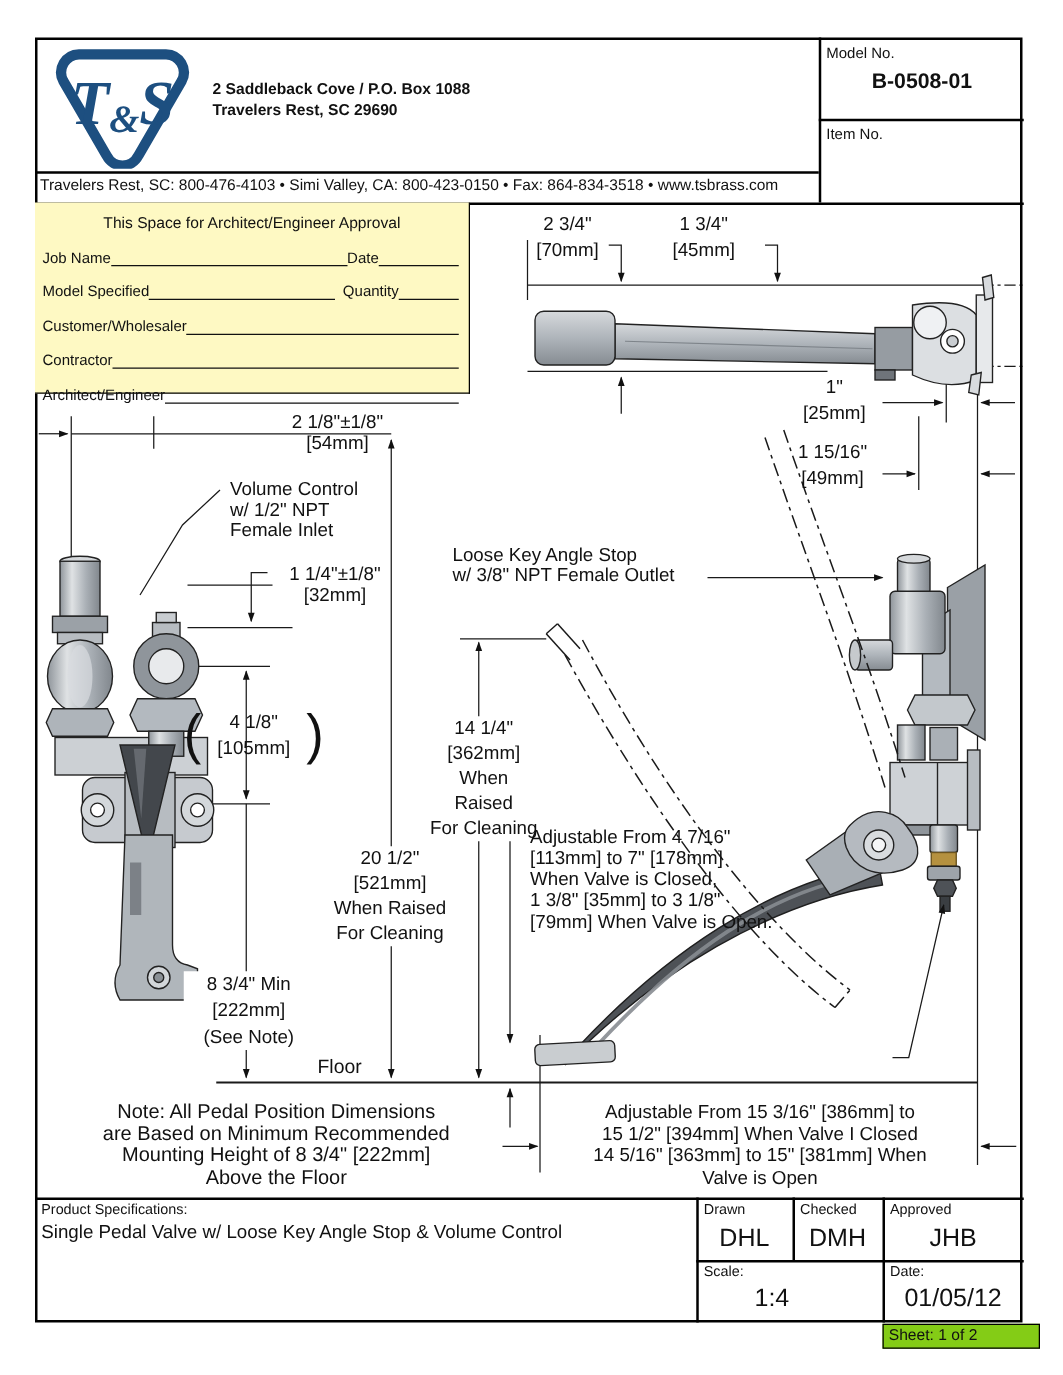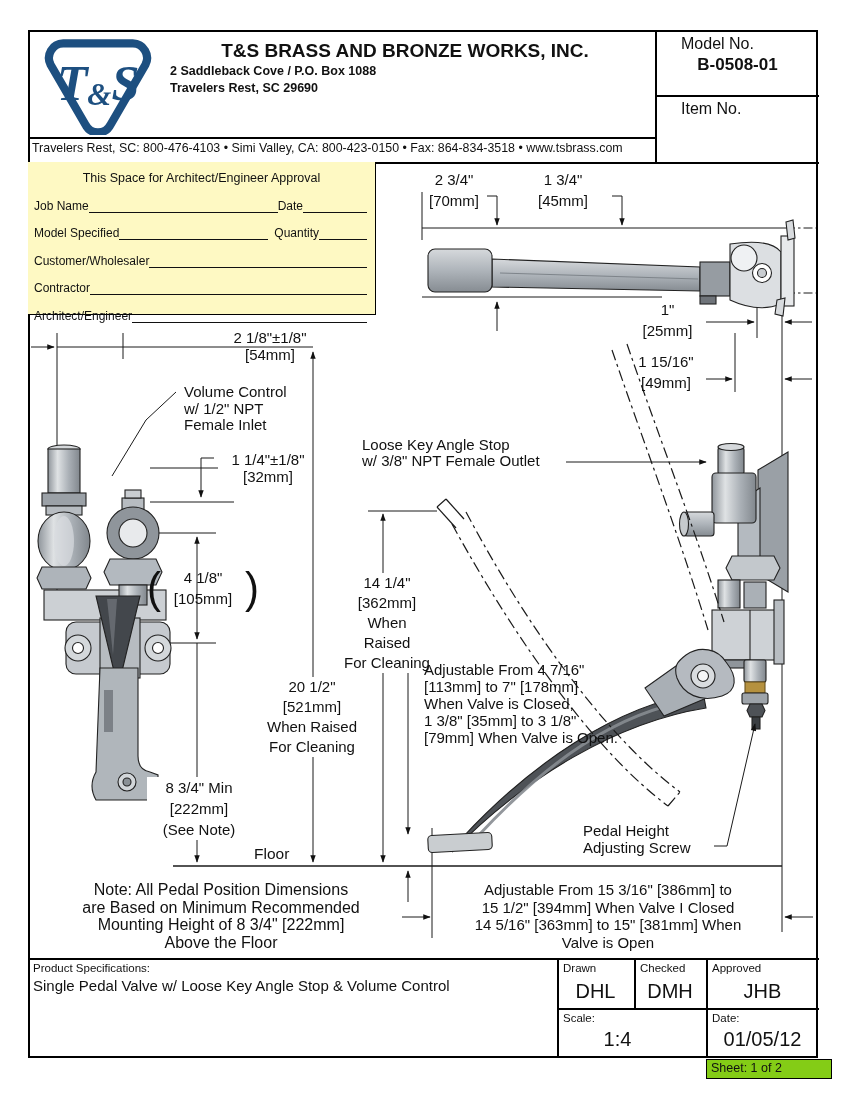--- a/index.html
+++ b/index.html
@@ -11,21 +11,21 @@
   .hline,.vline{background:#000;z-index:3;}
   .art{position:absolute;left:0;top:0;z-index:1;pointer-events:none;}
   .lbl{position:absolute;z-index:2;font-size:15px;line-height:1.14;white-space:pre-line;}
   .ctr{text-align:center;}
   .bgw{background:#fff;padding:0 2px;}
   .lh14{line-height:1.38;}
   
   .company{left:170px;top:40px;width:470px;text-align:center;font-weight:bold;font-size:19px;z-index:4;}
   .addr{left:170px;top:64px;width:470px;font-weight:bold;font-size:12.5px;z-index:4;}
   .addr2{top:81px;}
-  .modelbox-label{font-size:16px;z-index:4;margin-left:20px;}
+  .modelbox-label{font-size:12px;z-index:4;}
   .modelval{left:660px;top:55px;width:155px;text-align:center;font-weight:bold;font-size:17px;z-index:4;}
   .contact{left:32px;top:141px;width:620px;font-size:12.4px;z-index:4;}
   
   .apbox{left:28px;top:162px;width:348px;height:153px;border-right:1.5px solid #000;border-bottom:1.5px solid #000;box-sizing:border-box;z-index:4;background:#fef9c3;}
   .ap-title{text-align:center;font-size:12.5px;margin-top:9px;}
   .ap-row{display:flex;align-items:flex-end;margin:13.5px 8px 0 6px;font-size:12px;}
   .ul{border-bottom:1.1px solid #111;height:12px;}
   .grow{flex:1;}
   .w64{width:64px;} .w48{width:48px;}
   
@@ -207,21 +207,20 @@
   <div class="abs vline" style="left:634px;top:958px;width:1.5px;height:51px;"></div>
   <div class="abs vline" style="left:706px;top:958px;width:1.5px;height:100px;"></div>
   <div class="abs hline" style="left:557px;top:1008px;width:262px;height:1.5px;"></div>
 
   <div class="abs" style="left:40px;top:37px;width:116px;height:98px;z-index:4;">
     <svg width="116" height="98" viewBox="0 0 120 100">
       <path d="M24 6 H96 A15 15 0 0 1 109 28 L73 90 A14.5 14.5 0 0 1 47 90 L11 28 A15 15 0 0 1 24 6 Z" fill="#ffffff" stroke="#1d4f80" stroke-width="8.5"></path>
       <text x="60" y="64" text-anchor="middle" fill="#1d4f80" font-family="Liberation Serif, serif" font-weight="bold" font-style="italic"><tspan font-size="52">T</tspan><tspan font-size="32" dy="6">&amp;</tspan><tspan font-size="52" dy="-6">S</tspan></text>
     </svg>
   </div>
-  <div class="abs company">T&amp;S BRASS AND BRONZE WORKS, INC.</div>
   <div class="abs addr">2 Saddleback Cove / P.O. Box 1088</div>
   <div class="abs addr addr2">Travelers Rest, SC  29690</div>
   <div class="abs modelbox-label" style="left:661px;top:35px;">Model No.</div>
   <div class="abs modelval">B-0508-01</div>
   <div class="abs modelbox-label" style="left:661px;top:100px;">Item No.</div>
   <div class="abs contact">Travelers Rest, SC: 800-476-4103 • Simi Valley, CA: 800-423-0150 • Fax: 864-834-3518 • www.tsbrass.com</div>
 
   <div class="abs apbox">
     <div class="ap-title">This Space for Architect/Engineer Approval</div>
     <div class="ap-row">
@@ -287,22 +286,20 @@
 1 3/8" [35mm] to 3 1/8"
 [79mm] When Valve is Open.</div>
   <div class="lbl ctr bgw" style="left:147px;top:777px;width:100px;line-height:21px;">8 3/4" Min
 [222mm]
 (See Note)</div>
   <div class="lbl" style="left:254px;top:845px;width:60px;font-size:15.5px;">Floor</div>
   <div class="lbl" style="left:56px;top:881px;width:330px;font-size:16px;line-height:17.5px;text-align:center;">Note: All Pedal Position Dimensions
 are Based on Minimum Recommended
 Mounting Height of 8 3/4" [222mm]
 Above the Floor</div>
-  <div class="lbl" style="left:583px;top:822px;width:150px;line-height:17px;">Pedal Height
-Adjusting Screw</div>
   <div class="lbl ctr" style="left:440px;top:881px;width:336px;line-height:17.5px;">Adjustable From 15 3/16" [386mm] to
 15 1/2" [394mm] When Valve I Closed
 14 5/16" [363mm] to 15" [381mm] When
 Valve is Open</div>
 
   <div class="abs tb-lbl" style="left:33px;top:962px;text-align:right;">Product Specifications:</div>
   <div class="abs" style="left:33px;top:977px;font-size:15px;z-index:4;width:515px;">Single Pedal Valve w/ Loose Key Angle Stop &amp; Volume Control</div>
   <div class="abs tb-lbl" style="left:563px;top:962px;">Drawn</div>
   <div class="abs tb-val" style="left:557px;top:980px;width:77px;">DHL</div>
   <div class="abs tb-lbl" style="left:640px;top:962px;">Checked</div>

